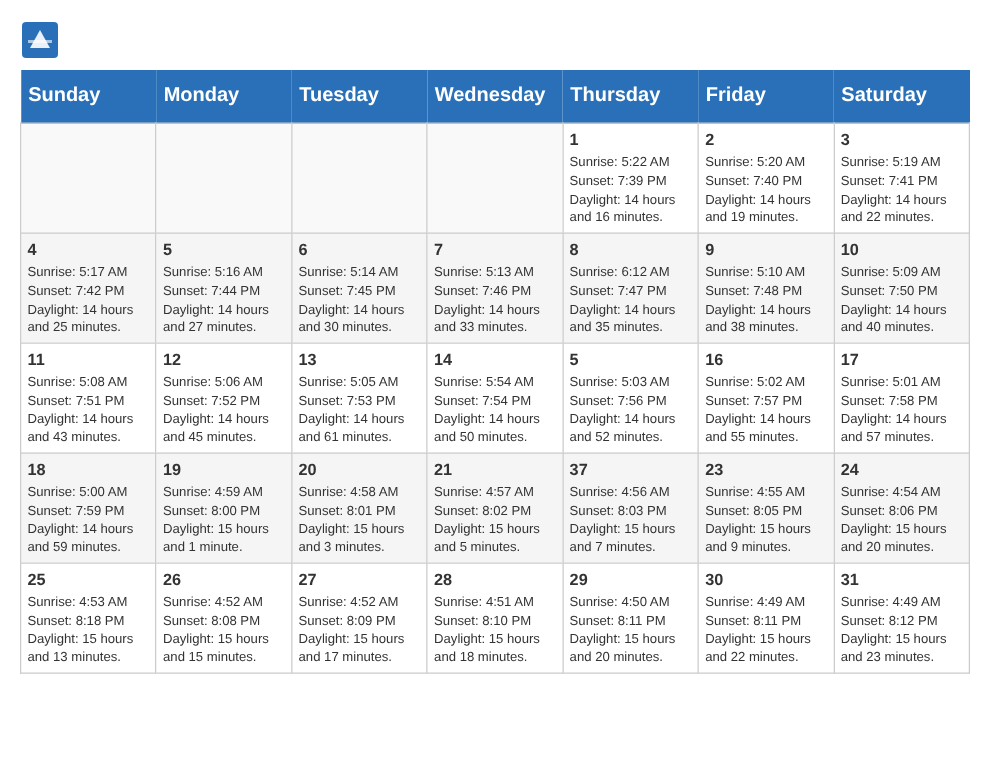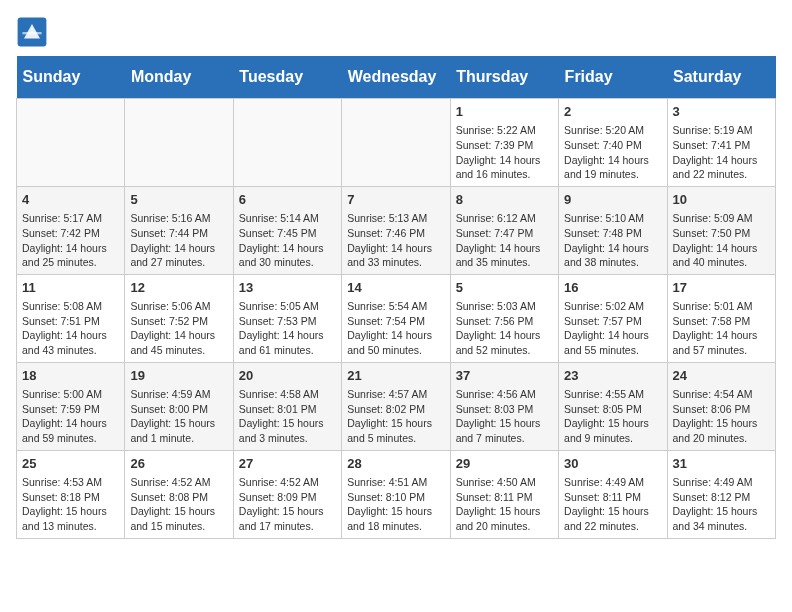--- a/index.html
+++ b/index.html
@@ -353,17 +353,17 @@
           <div class="day-info">Sunrise: 4:49 AM</div>
           <div class="day-info">Sunset: 8:11 PM</div>
           <div class="day-info">Daylight: 15 hours</div>
           <div class="day-info">and 22 minutes.</div>
         </td>
         <td>
           <span class="day-number">31</span>
           <div class="day-info">Sunrise: 4:49 AM</div>
           <div class="day-info">Sunset: 8:12 PM</div>
           <div class="day-info">Daylight: 15 hours</div>
-          <div class="day-info">and 34 minutes.</div>
+          <div class="day-info">and 23 minutes.</div>
         </td>
       </tr>
     </tbody>
 </table>
 
 </body></html>

